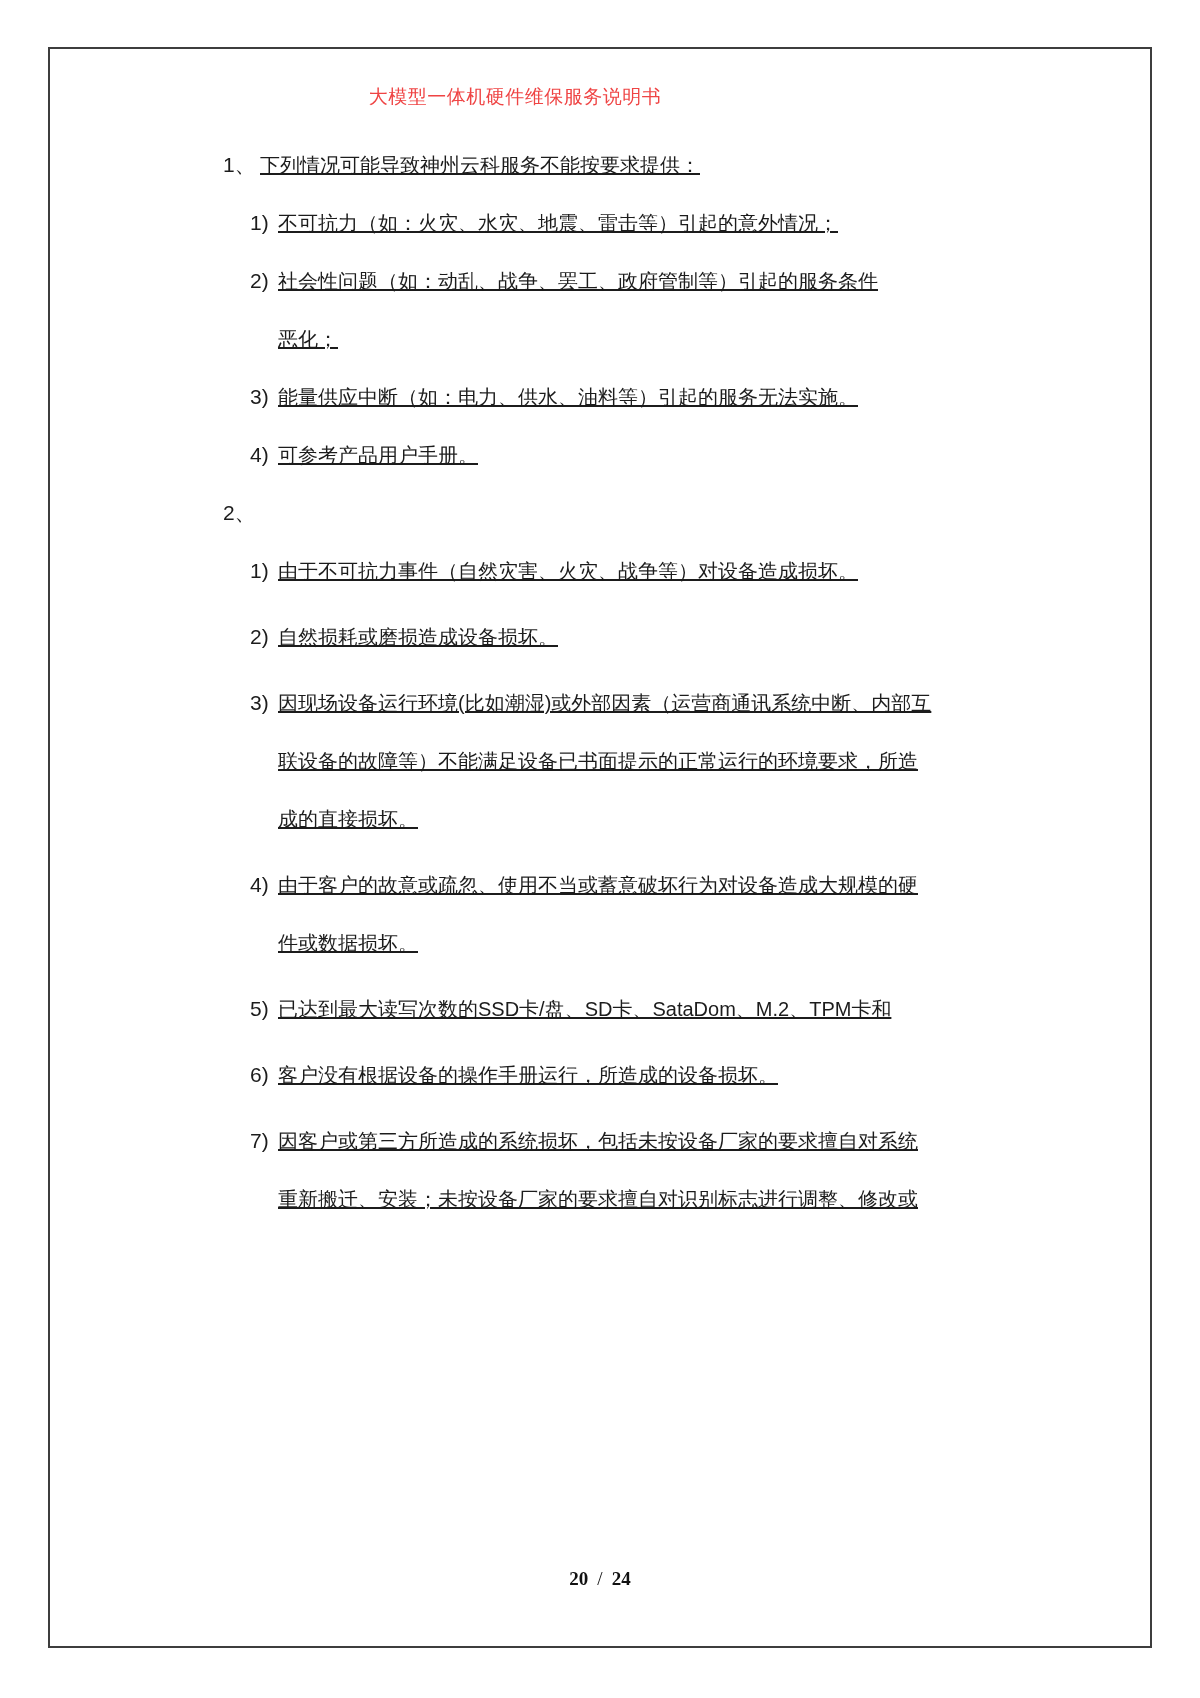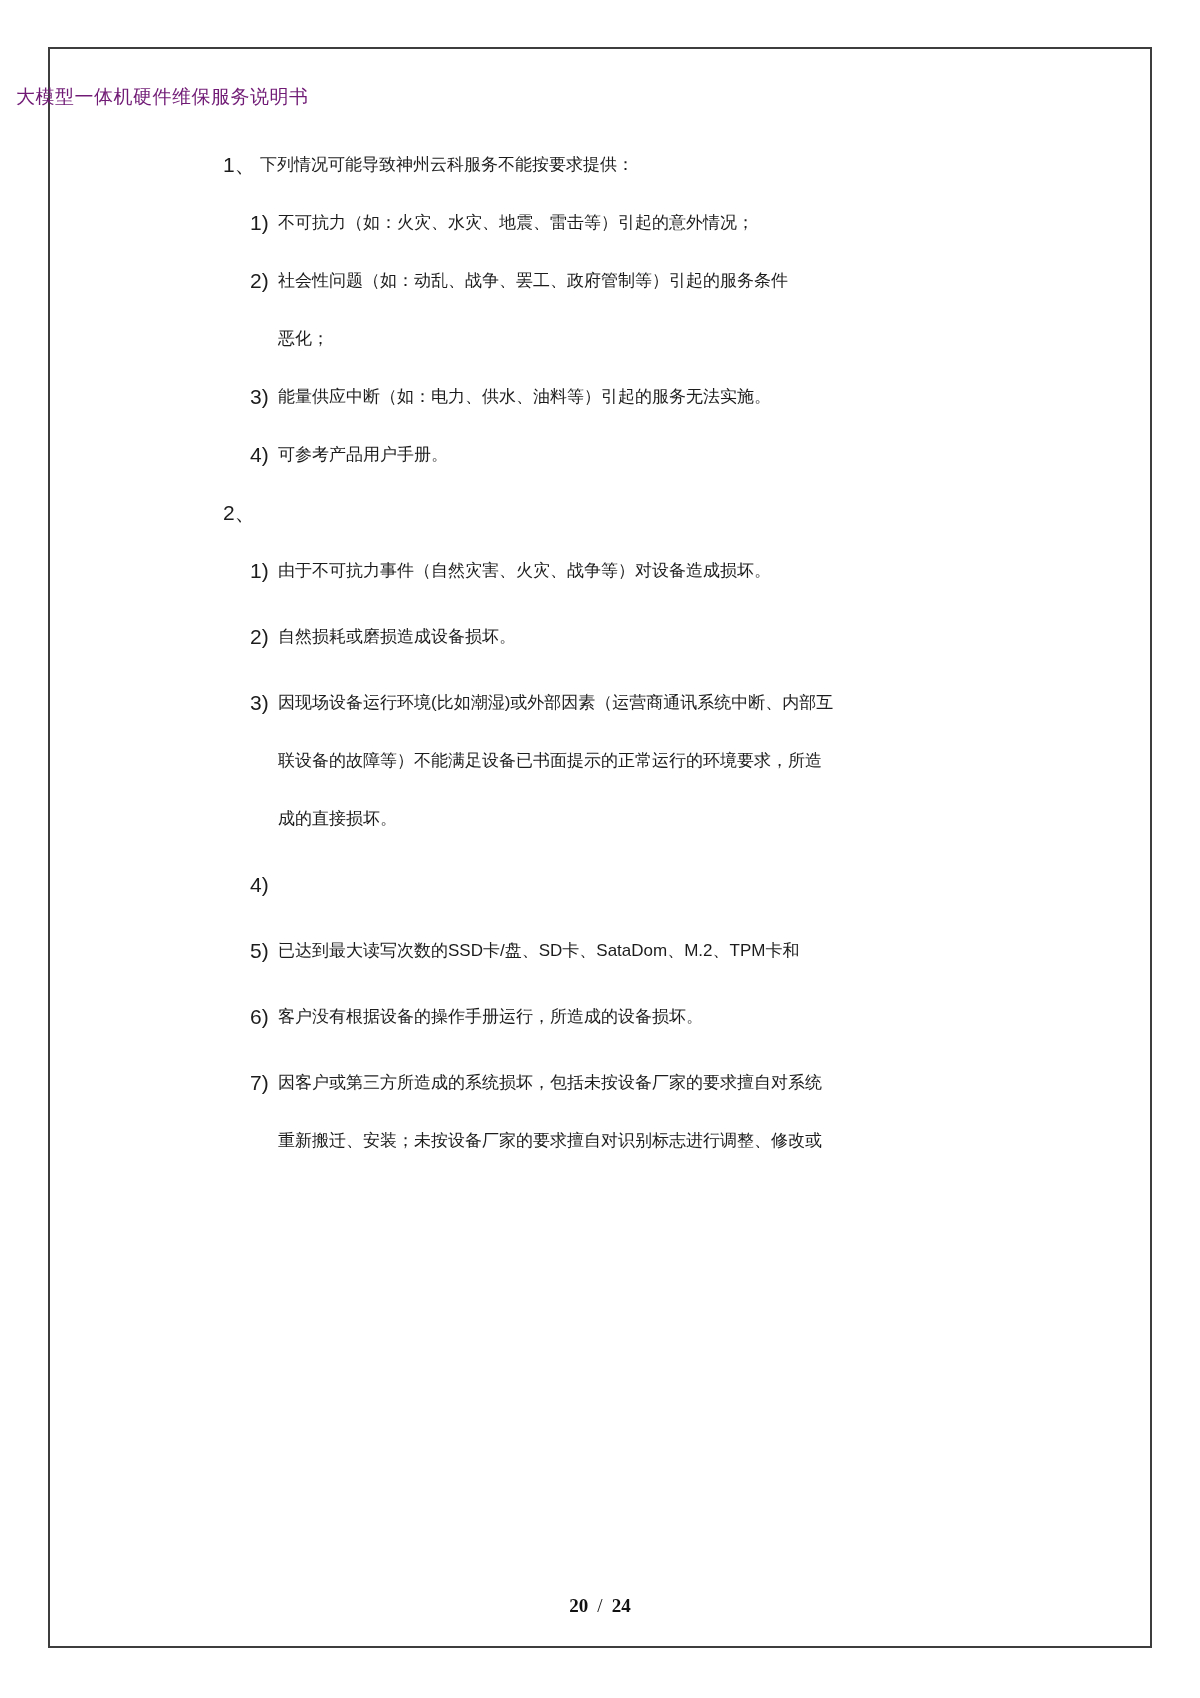--- a/index.html
+++ b/index.html
@@ -21,43 +21,44 @@
     top: 47px;
     right: 48px;
     bottom: 50px;
     border: 2px solid #3d3d3d;
     box-sizing: border-box;
     pointer-events: none;
   }
   .doc-header {
     position: absolute;
     top: 84px;
-    left: 16px;
+    left: 0;
     width: 1030px;
-    text-align: left;
+    text-align: center;
     font-family: "Liberation Serif", serif;
     font-size: 19px;
     letter-spacing: 0.5px;
-    color: #701a75;
+    color: #ef4444;
     white-space: nowrap;
   }
   .doc-body {
     position: absolute;
     top: 136px;
     left: 0;
     width: 1200px;
   }
   .item-row {
     display: flex;
     align-items: flex-start;
   }
   .line {
-    font-size: 17px;
+    font-size: 20px;
     line-height: 58px;
     white-space: nowrap;
+    text-decoration: underline;
   }
   .num {
     font-size: 21px;
     line-height: 58px;
     white-space: nowrap;
     flex: 0 0 auto;
   }
   .l1-num {
     margin-left: 223px;
     min-width: 37px;
@@ -72,21 +73,20 @@
   }
   .doc-footer {
     position: absolute;
     top: 1568px;
     left: 0;
     width: 1200px;
     text-align: center;
     font-family: "Liberation Serif", serif;
     font-size: 19px;
     color: #111111;
-    margin-top: 27px;
   }
   .doc-footer .pageno {
     font-weight: bold;
   }
   .doc-footer .sep {
     font-weight: normal;
     padding: 0 9px;
   }
 </style>
 </head>
@@ -152,20 +152,24 @@
         <div class="item-row l2-item">
           <span class="num l2-num">3)</span>
           <div class="lines">
             <div class="line">因现场设备运行环境(比如潮湿)或外部因素（运营商通讯系统中断、内部互</div>
             <div class="line">联设备的故障等）不能满足设备已书面提示的正常运行的环境要求，所造</div>
             <div class="line">成的直接损坏。</div>
           </div>
         </div>
         <div class="item-row l2-item">
           <span class="num l2-num">4)</span>
+          <div class="lines">
+            <div class="line">由于客户的故意或疏忽、使用不当或蓄意破坏行为对设备造成大规模的硬</div>
+            <div class="line">件或数据损坏。</div>
+          </div>
         </div>
         <div class="item-row l2-item">
           <span class="num l2-num">5)</span>
           <div class="lines">
             <div class="line">已达到最大读写次数的SSD卡/盘、SD卡、SataDom、M.2、TPM卡和</div>
           </div>
         </div>
         <div class="item-row l2-item">
           <span class="num l2-num">6)</span>
           <div class="lines">

